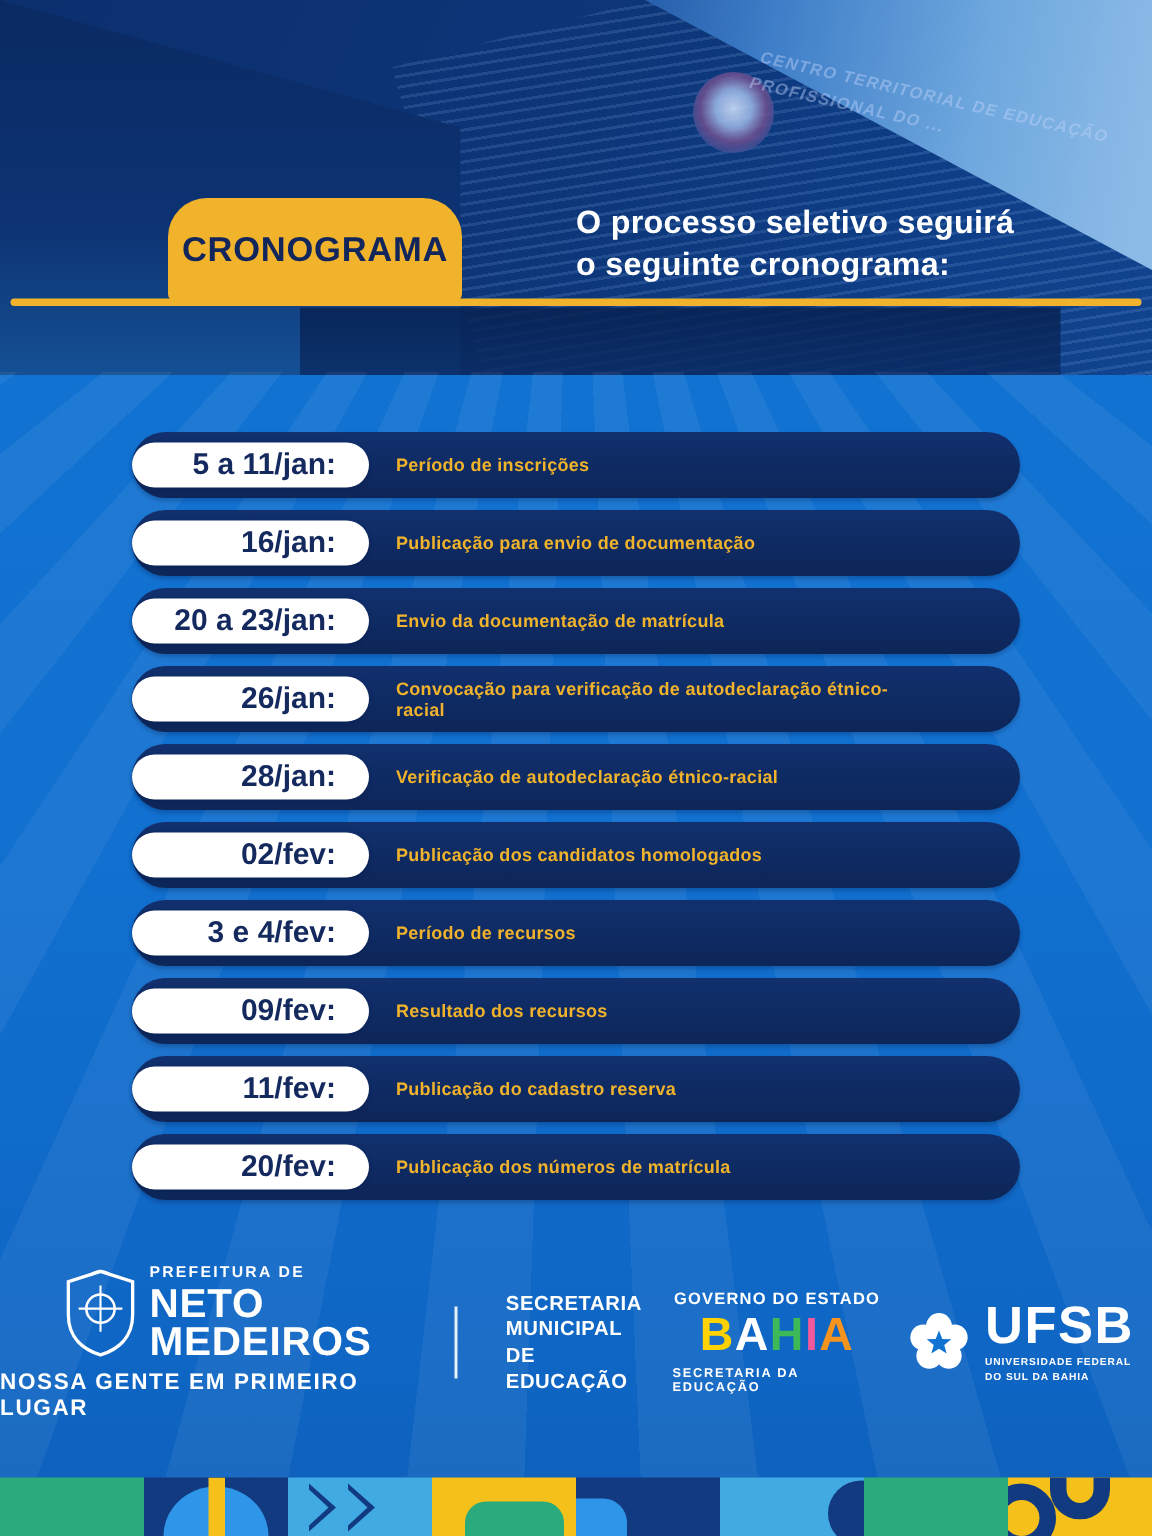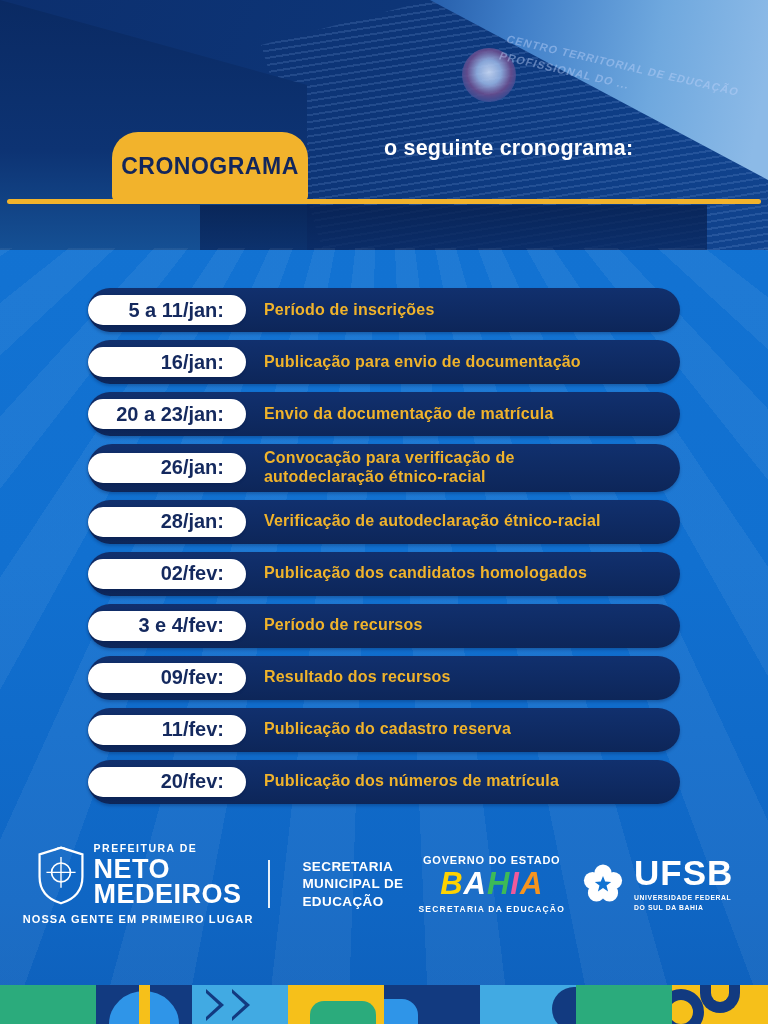--- a/index.html
+++ b/index.html
@@ -76,21 +76,21 @@
     display:flex;flex-direction:column;gap:8px;
   }
   .row{position:relative;}
   .bar{
     background:linear-gradient(180deg,#11306e 0%,#0d2659 100%);
     border-radius:24px;min-height:44px;box-sizing:border-box;
     display:flex;align-items:center;padding:5px 14px 5px 176px;
     box-shadow:0 2px 3px rgba(0,20,60,.25);
   }
   .bar .label{
-    color:#f0b32b;font-weight:700;font-size:16px;line-height:1.18;
+    color:#f0b32b;font-weight:700;font-size:12px;line-height:1.18;
     letter-spacing:.2px;white-space:nowrap;
   }
   .row.wrap .bar .label{white-space:normal;display:block;max-width:350px;}
   .pill{
     position:absolute;left:0;top:50%;transform:translateY(-50%);
     width:158px;height:30px;background:#ffffff;border-radius:23px;
     display:flex;align-items:center;justify-content:flex-end;
     padding-right:22px;box-sizing:border-box;
     box-shadow:0 1px 3px rgba(0,20,60,.3);
   }
@@ -98,27 +98,27 @@
   
   .footer{
     position:absolute;top:843px;left:0;width:756px;
     display:flex;align-items:center;justify-content:center;gap:15px;color:#fff;
   }
   .pref{display:flex;flex-direction:column;align-items:center;}
   .pref-top{display:flex;align-items:center;gap:7px;}
   .pref-name{display:flex;flex-direction:column;line-height:1;}
   .pref-pre{font-size:10.5px;font-weight:700;letter-spacing:1.5px;margin-bottom:3px;}
   .pref-big{font-size:27px;font-weight:800;letter-spacing:.5px;line-height:.95;}
-  .pref-tag{font-size:11px;font-weight:700;letter-spacing:1.1px;margin-top:5px;}
+  .pref-tag{font-size:15px;font-weight:700;letter-spacing:1.1px;margin-top:5px;}
   .vdiv{width:2px;height:48px;background:rgba(255,255,255,.9);}
   .sec{font-size:13.5px;font-weight:600;line-height:1.3;letter-spacing:.4px;margin-left:17px;}
   .sec .b{font-weight:800;}
   .gov{display:flex;flex-direction:column;align-items:center;line-height:1;}
   .gov-top{font-size:11px;font-weight:800;letter-spacing:.8px;}
-  .gov-name{font-size:31px;font-weight:800;letter-spacing:1px;margin:2px 0 6px;font-style:italic;}
+  .gov-name{font-size:31px;font-weight:800;letter-spacing:1px;margin:2px 0 6px;}
   .gov-name span:nth-child(1){color:#ffd200;}
   .gov-name span:nth-child(2){color:#ffffff;}
   .gov-name span:nth-child(3){color:#3dba57;}
   .gov-name span:nth-child(4){color:#f05a9b;}
   .gov-name span:nth-child(5){color:#f7941e;}
   .gov-bottom{font-size:8.5px;font-weight:700;letter-spacing:1.2px;}
   .ufsb{display:flex;align-items:center;gap:8px;}
   .ufsb-txt{display:flex;flex-direction:column;line-height:1;}
   .ufsb-acr{font-size:35px;font-weight:700;letter-spacing:1px;}
   .ufsb-sub{font-size:6.8px;font-weight:700;letter-spacing:.6px;margin-top:3px;line-height:1.4;}
@@ -161,20 +161,21 @@
     </div>
   </div>
 
   <div class="rays"></div>
 
   <div class="badge">
     <span>CRONOGRAMA</span>
   </div>
   <div class="rule"></div>
   <div class="intro">
+    <div>O processo seletivo seguirá</div>
     <div>o seguinte cronograma:</div>
   </div>
 
   <div class="schedule">
     <div class="row">
       <div class="bar">
           <span class="label">Período de inscrições</span>
         </div>
       <div class="pill">
           <span>5 a 11/jan:</span>

